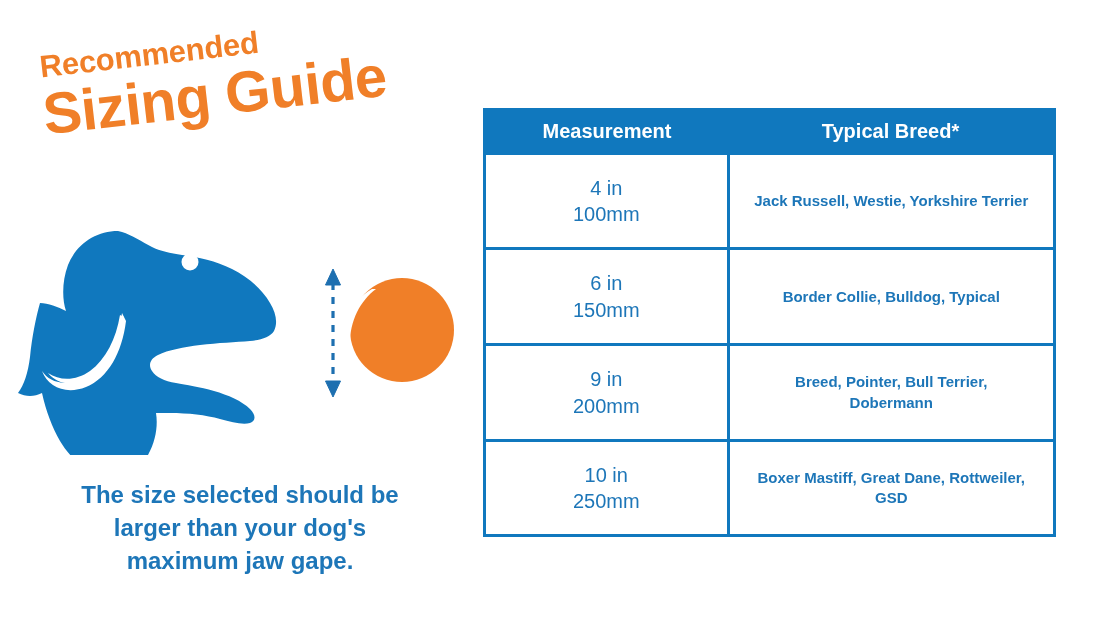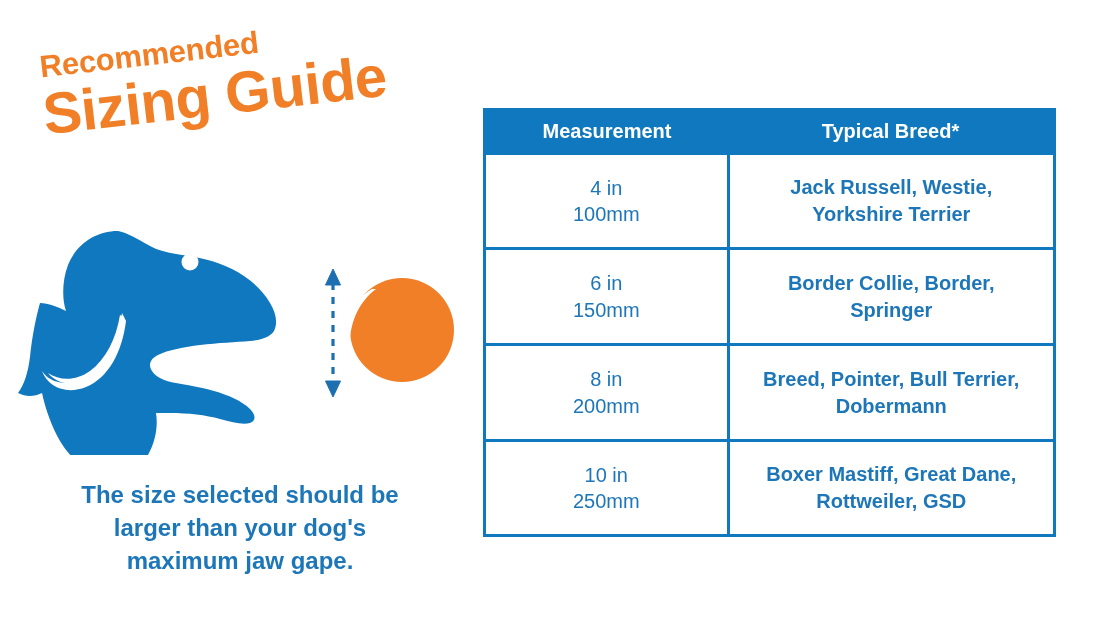--- a/index.html
+++ b/index.html
@@ -110,21 +110,21 @@
   }
   .size-table td.meas {
     width: 242px;
     border-right: 3px solid #1078BE;
     font-size: 20px;
     font-weight: normal;
     line-height: 1.32;
     color: #1D76B8;
   }
   .size-table td.breed {
-    font-size: 20px;
+    font-size: 15px;
     font-weight: bold;
     line-height: 1.35;
     padding: 0 22px;
     color: #1D76B8;
   }
   .meas-in { display: block; }
   .meas-mm { display: block; }
 </style>
 </head>
 <body>
@@ -219,25 +219,25 @@
             <span class="meas-in">4 in</span>
             <span class="meas-mm">100mm</span>
           </td>
           <td class="breed">Jack Russell, Westie, Yorkshire Terrier</td>
         </tr>
         <tr>
           <td class="meas">
             <span class="meas-in">6 in</span>
             <span class="meas-mm">150mm</span>
           </td>
-          <td class="breed">Border Collie, Border, Springer</td>
-        </tr>
-        <tr>
-          <td class="meas">
-            <span class="meas-in">8 in</span>
+          <td class="breed">Border Collie, Bulldog, Typical</td>
+        </tr>
+        <tr>
+          <td class="meas">
+            <span class="meas-in">9 in</span>
             <span class="meas-mm">200mm</span>
           </td>
           <td class="breed">Breed, Pointer, Bull Terrier, Dobermann</td>
         </tr>
         <tr>
           <td class="meas">
             <span class="meas-in">10 in</span>
             <span class="meas-mm">250mm</span>
           </td>
           <td class="breed">Boxer Mastiff, Great Dane, Rottweiler, GSD</td>

